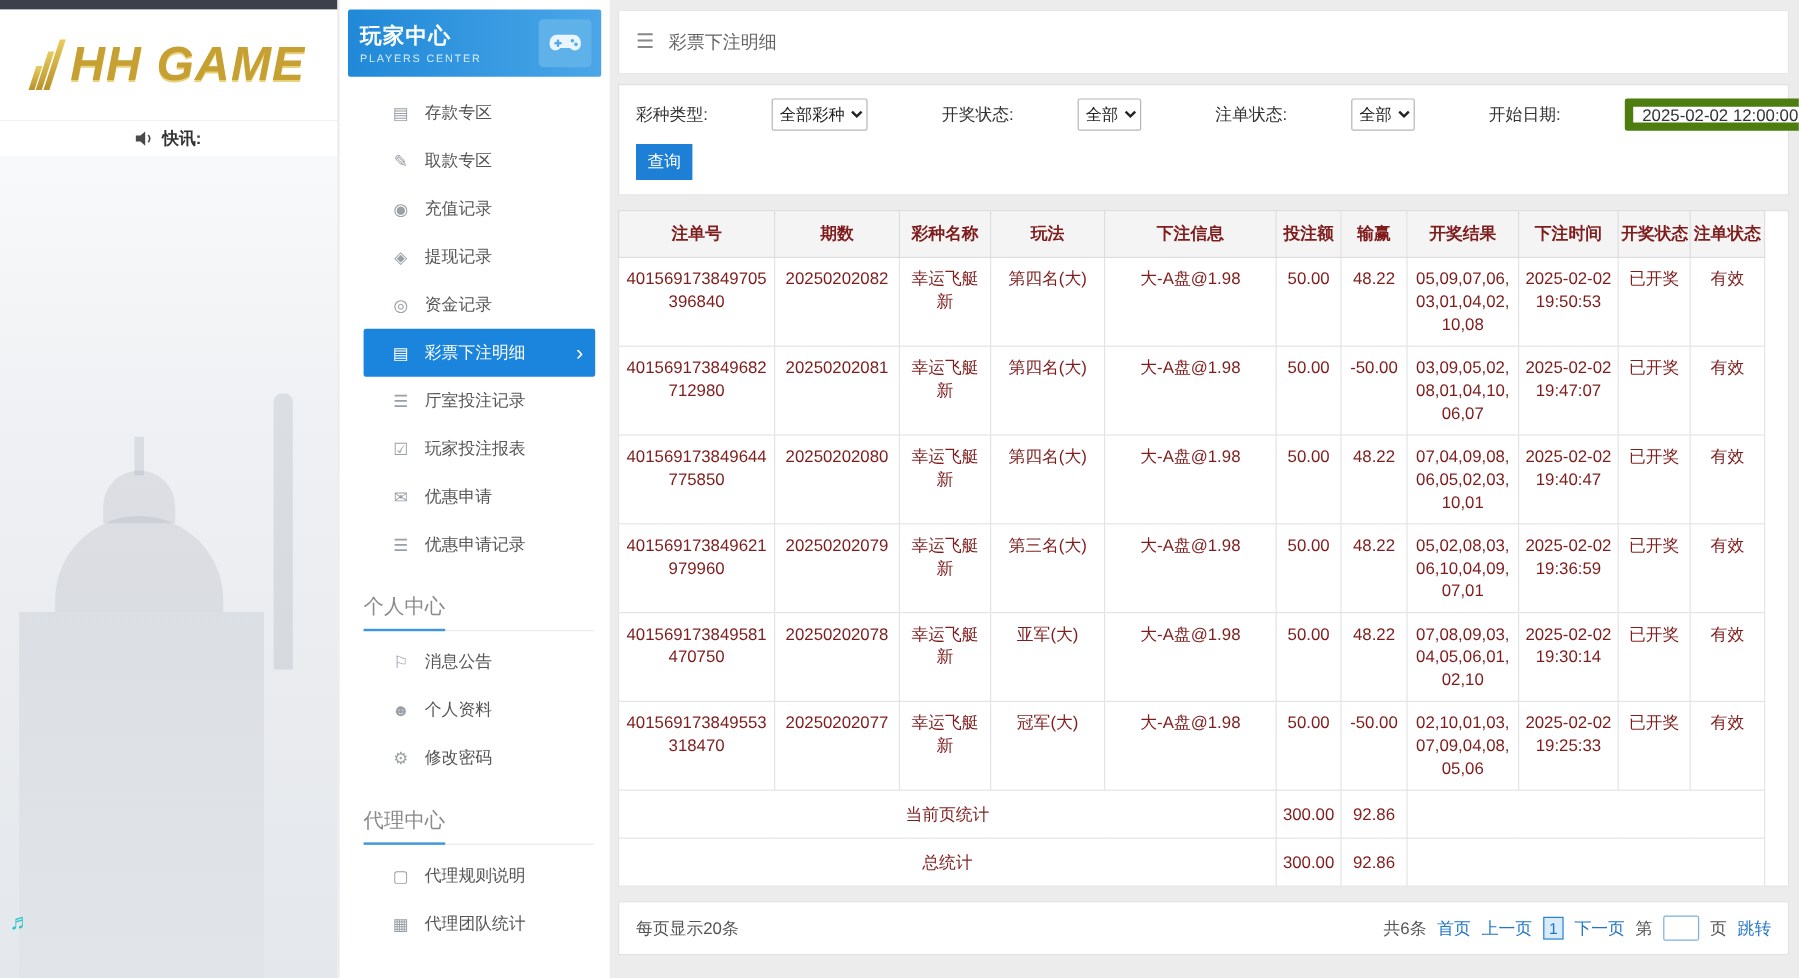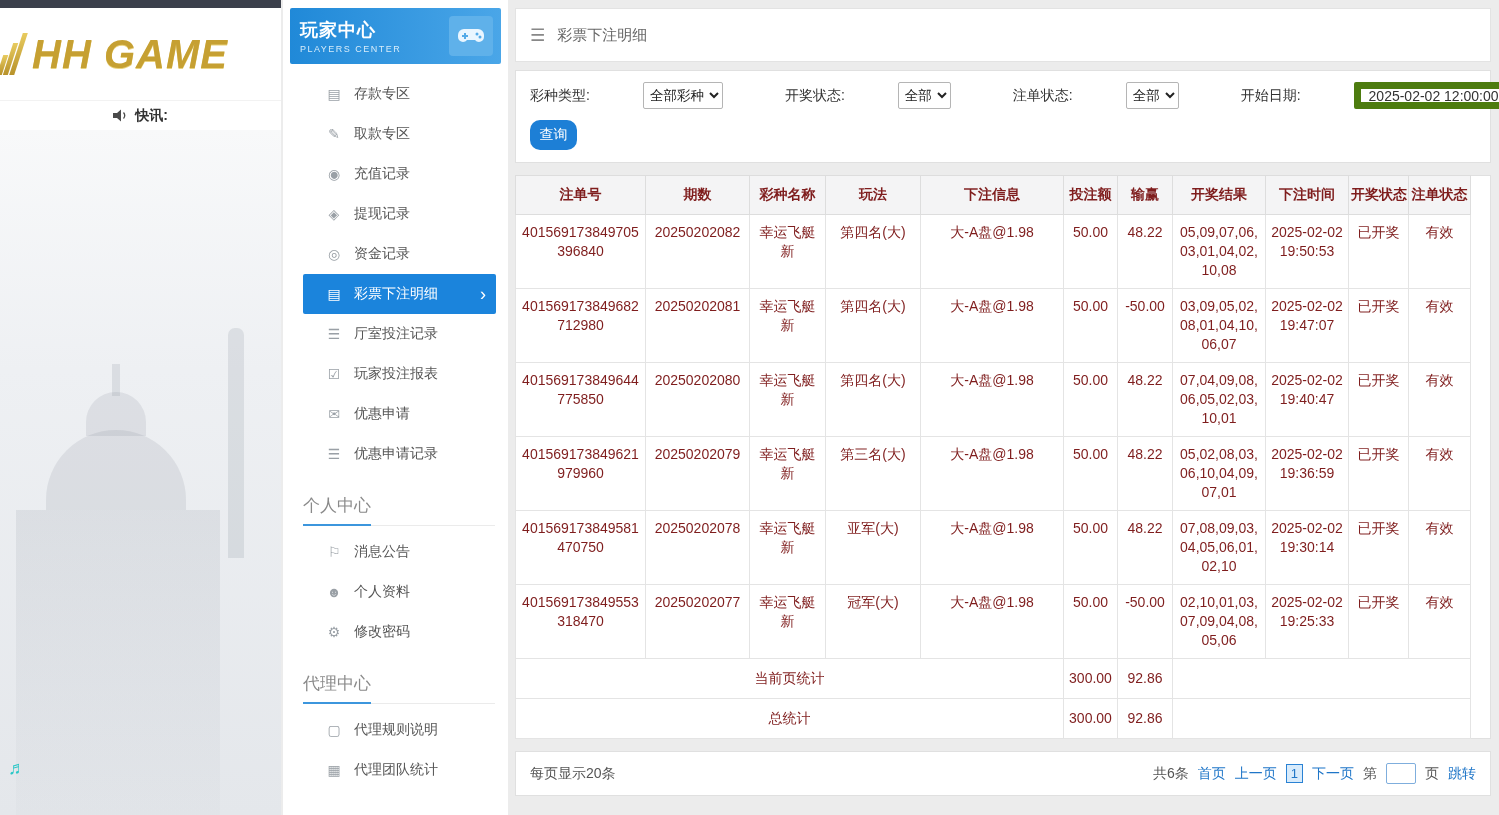--- a/index.html
+++ b/index.html
@@ -6,21 +6,21 @@
   html,body { width:1499px; height:815px; overflow:hidden; }
   body {
     font-family: "Liberation Sans", "DejaVu Sans", sans-serif;
     background:#ececec; position:relative; color:#333;
   }
   a { text-decoration:none; cursor:pointer; }
 
   
   .left-panel { position:absolute; left:0; top:0; width:281px; height:815px; background:#fff; }
   .left-top-dark { height:8px; background:#3b404b; }
-  .logo-area { height:92px; display:flex; align-items:center; background:#fff; }
+  .logo-area { height:92px; display:flex; align-items:center; justify-content:center; background:#fff; }
   .logo-bars { display:inline-flex; align-items:flex-end; margin-right:8px; }
   .logo-bars i { display:inline-block; width:5px; margin-right:3px; background:linear-gradient(180deg,#e8cb5f,#b8922a); transform:skewX(-18deg); }
   .logo-bars i:nth-child(1){ height:20px; } .logo-bars i:nth-child(2){ height:32px; } .logo-bars i:nth-child(3){ height:42px; }
   .logo-text { font-size:40px; font-weight:bold; font-style:italic; letter-spacing:1px; color:#c6a032; text-shadow:0 1px 0 #e9d27e; white-space:nowrap; }
   .news-bar { height:30px; background:#fff; border-top:1px solid #f2f2f2; display:flex; align-items:center; justify-content:center; gap:7px; font-size:14px; color:#333; font-weight:bold; }
   .photo { position:absolute; top:130px; left:0; right:0; bottom:0;
     background:linear-gradient(180deg,#f8f9fa 0%, #eef0f3 35%, #e4e7eb 100%); overflow:hidden; }
   .ph-dome  { position:absolute; left:46px; top:300px; width:140px; height:80px; border-radius:70px 70px 0 0; background:rgba(130,138,150,.16); }
   .ph-dome2 { position:absolute; left:86px; top:262px; width:60px; height:44px; border-radius:30px 30px 0 0; background:rgba(130,138,150,.16); }
   .ph-spire { position:absolute; left:112px; top:234px; width:8px; height:32px; background:rgba(130,138,150,.18); }
@@ -54,21 +54,21 @@
 
   .panel { background:#fff; border:1px solid #e0e0e0; }
   .filter-panel { margin:8px 8px 0 7px; padding:11px 14px 12px 14px; }
   .filter-row { display:flex; align-items:center; font-size:14px; color:#333; white-space:nowrap;gap:48px; }
   .filter-row label { margin-left:14px; margin-right:5px; }
   .filter-row label:first-child { margin-left:0; }
   .sel { height:27px; border:1px solid #b5b5b5; border-radius:2px; background:#fff; font-size:13.5px; color:#222; padding:0 2px; font-family:inherit; }
   .sel.wide { width:152px; }
   .sel.small { width:64px; }
   .date-input { width:174px; height:27px; border:7px solid #4d7c0f; border-radius:2px; padding:0 8px; font-size:14px; color:#333; font-family:inherit; }
-  .query-btn { margin-top:11px; width:47px; height:30px; background:#1d7fd6; color:#fff; border:none; border-radius:10px; font-size:14px; cursor:pointer; font-family:inherit; }
+  .query-btn { margin-top:11px; width:47px; height:30px; background:#1d7fd6; color:#fff; border:none; border-radius:0; font-size:14px; cursor:pointer; font-family:inherit; }
 
   .table-wrap { margin:12px 8px 0 7px; background:#fff; border:1px solid #e0e0e0; }
   table.bets { table-layout:fixed; width:955px; border-collapse:collapse; background:#fff; font-size:14px; color:#7f1d1d; margin:-1px; }
   table.bets th { background:#f4f4f5; font-weight:bold; padding:10px 2px; border:1px solid #ddd; text-align:center; white-space:nowrap; overflow:hidden; }
   table.bets td { border:1px solid #e4e4e4; padding:8px 4px; text-align:center; vertical-align:top; line-height:19px; }
   td.c0, td.c7 { word-break:break-all;margin-top:24px; }
   td.num { text-align:right; padding-right:8px; }
   tr.summary td { vertical-align:middle; padding:10px 4px; }
 
   .footer-panel { margin:12px 8px 0 7px; height:45px; display:flex; align-items:center; justify-content:space-between; padding:0 14px; font-size:14px; color:#555; }

